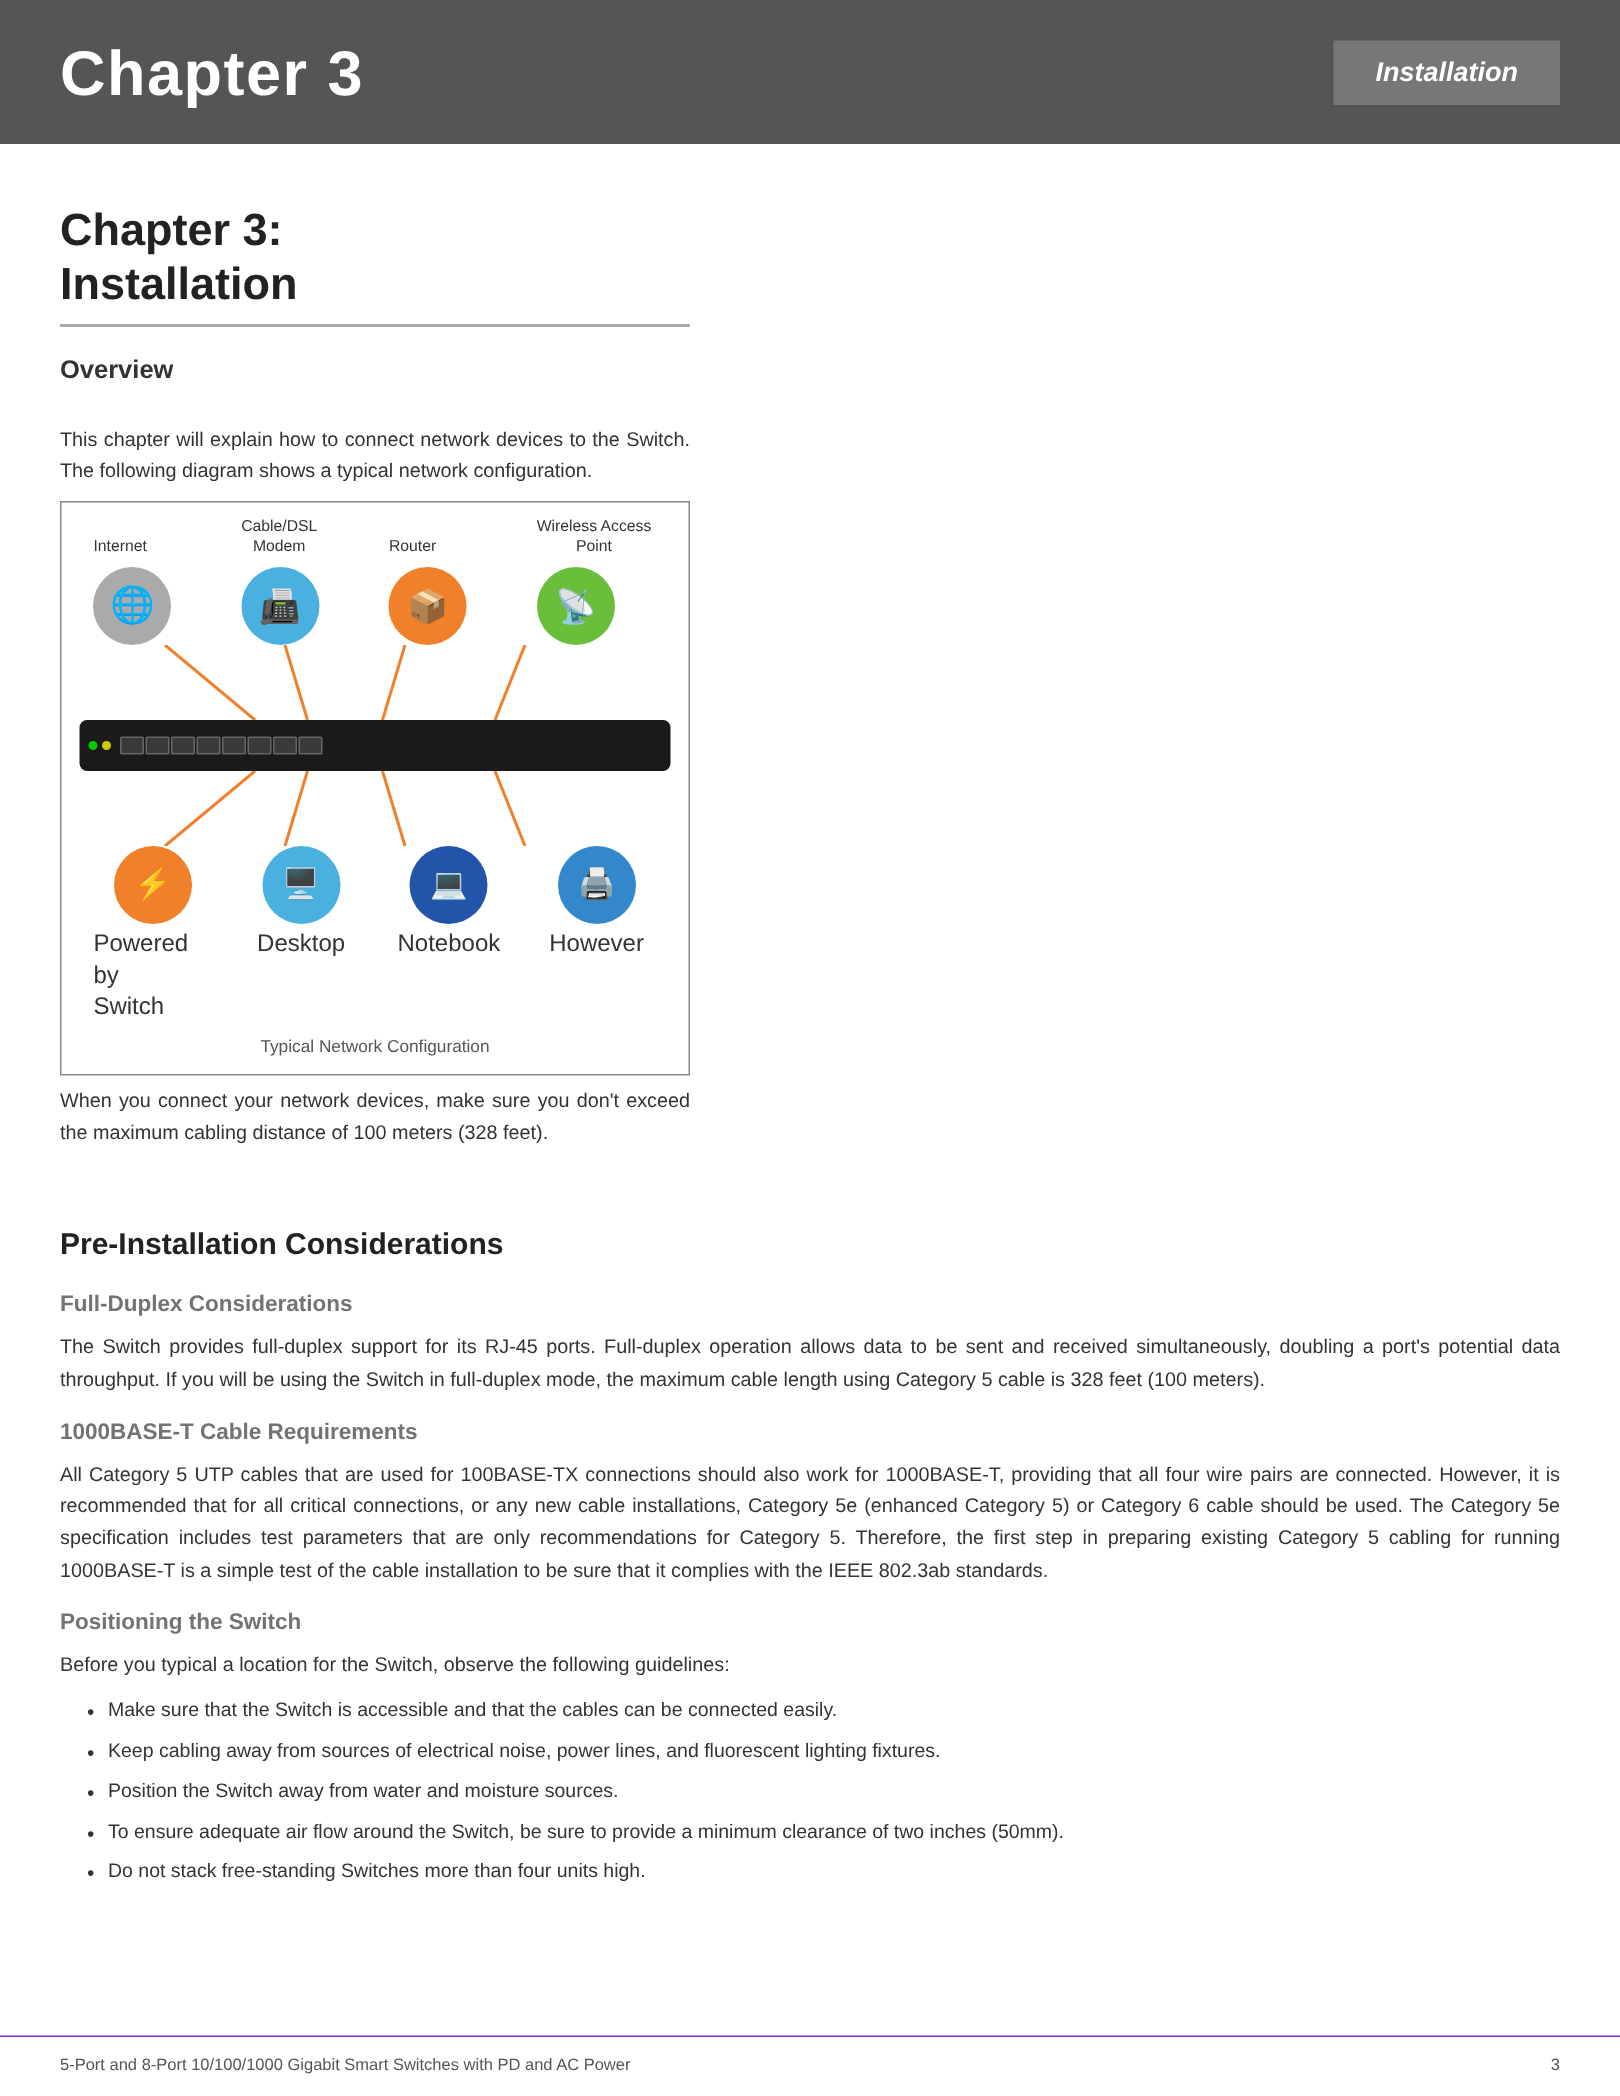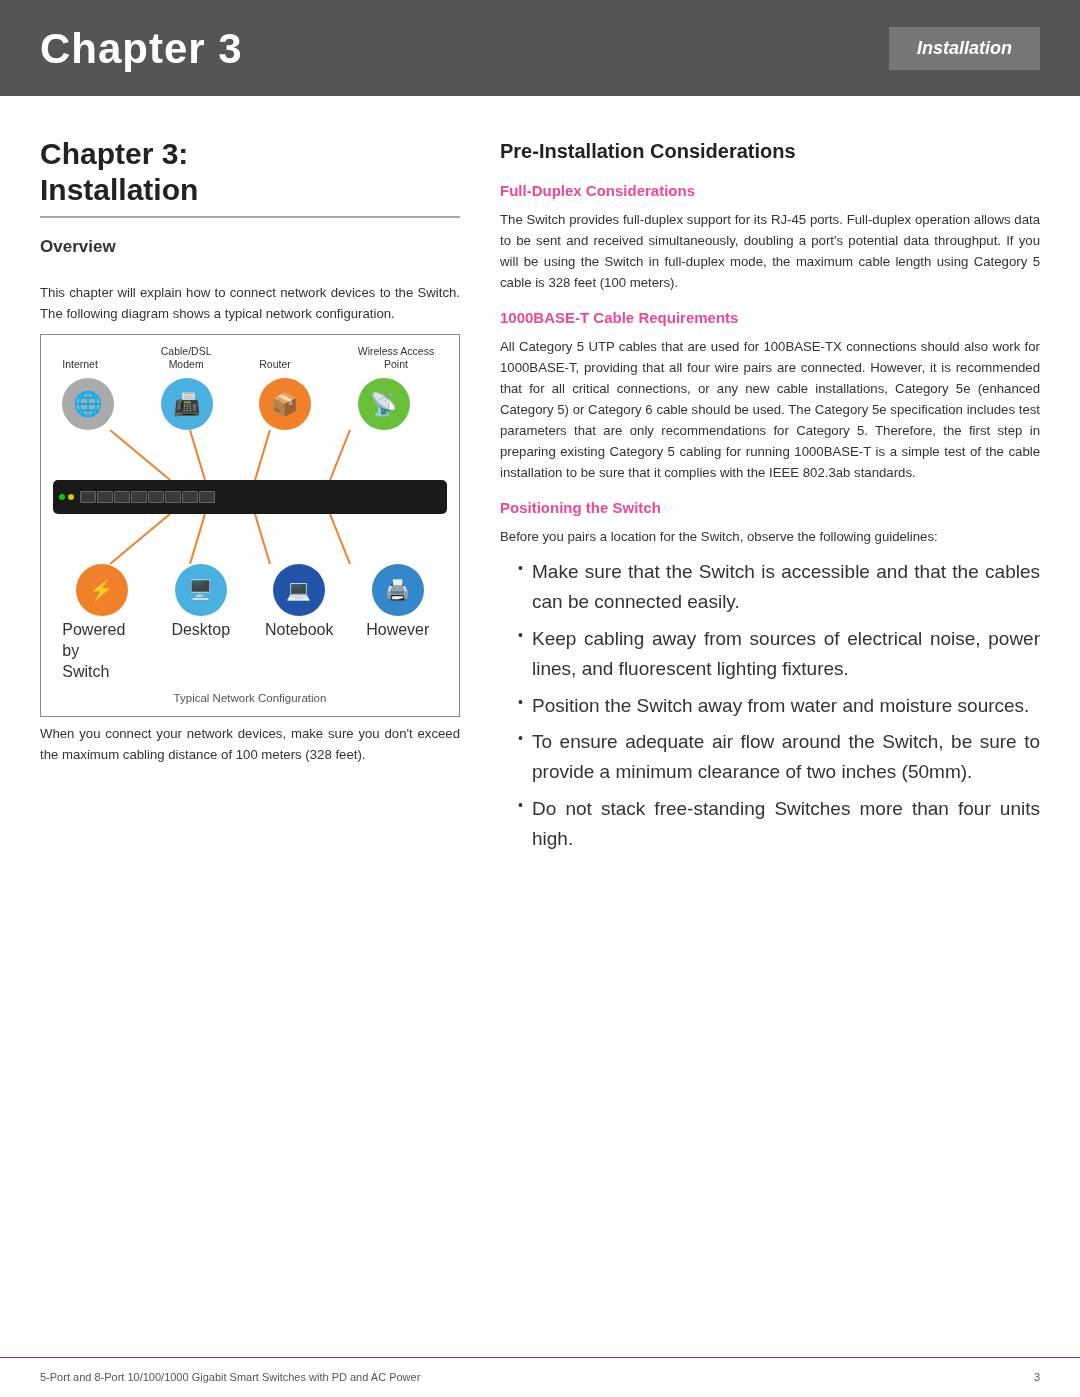--- a/index.html
+++ b/index.html
@@ -33,20 +33,21 @@
       color: #fff;
       font-size: 18px;
       font-weight: bold;
       padding: 8px 28px;
       font-style: italic;
     }
 
     
     .content-area {
       display: flex;
+      flex-direction: column;
       padding: 40px 40px 30px 40px;
       gap: 40px;
     }
 
     
     .left-col {
       width: 420px;
       flex-shrink: 0;
     }
 
@@ -109,31 +110,31 @@
     
     .section-heading-large {
       font-size: 20px;
       font-weight: bold;
       color: #222;
       margin-bottom: 12px;
     }
     .section-heading-medium {
       font-size: 15px;
       font-weight: bold;
-      color: #ec4899;
+      color: #737373;
       margin: 14px 0 6px 0;
     }
 
     
     .bullet-list {
       margin: 8px 0 8px 18px;
       list-style: none;
     }
     .bullet-list li {
-      font-size: 19px;
+      font-size: 13px;
       line-height: 1.6;
       color: #333;
       text-align: justify;
       margin-bottom: 6px;
       padding-left: 14px;
       position: relative;
     }
     .bullet-list li::before {
       content: '•';
       position: absolute;
@@ -387,21 +388,21 @@
     <div class="right-col">
       <div class="section-heading-large">Pre-Installation Considerations</div>
 
       <div class="section-heading-medium">Full-Duplex Considerations</div>
       <p class="body-text">The Switch provides full-duplex support for its RJ-45 ports. Full-duplex operation allows data to be sent and received simultaneously, doubling a port's potential data throughput. If you will be using the Switch in full-duplex mode, the maximum cable length using Category 5 cable is 328 feet (100 meters).</p>
 
       <div class="section-heading-medium">1000BASE-T Cable Requirements</div>
       <p class="body-text">All Category 5 UTP cables that are used for 100BASE-TX connections should also work for 1000BASE-T, providing that all four wire pairs are connected. However, it is recommended that for all critical connections, or any new cable installations, Category 5e (enhanced Category 5) or Category 6 cable should be used. The Category 5e specification includes test parameters that are only recommendations for Category 5. Therefore, the first step in preparing existing Category 5 cabling for running 1000BASE-T is a simple test of the cable installation to be sure that it complies with the IEEE 802.3ab standards.</p>
 
       <div class="section-heading-medium">Positioning the Switch</div>
-      <p class="body-text">Before you pairs a location for the Switch, observe the following guidelines:</p>
+      <p class="body-text">Before you typical a location for the Switch, observe the following guidelines:</p>
 
       <ul class="bullet-list">
         <li>Make sure that the Switch is accessible and that the cables can be connected easily.</li>
         <li>Keep cabling away from sources of electrical noise, power lines, and fluorescent lighting fixtures.</li>
         <li>Position the Switch away from water and moisture sources.</li>
         <li>To ensure adequate air flow around the Switch, be sure to provide a minimum clearance of two inches (50mm).</li>
         <li>Do not stack free-standing Switches more than four units high.</li>
       </ul>
     </div>
 

